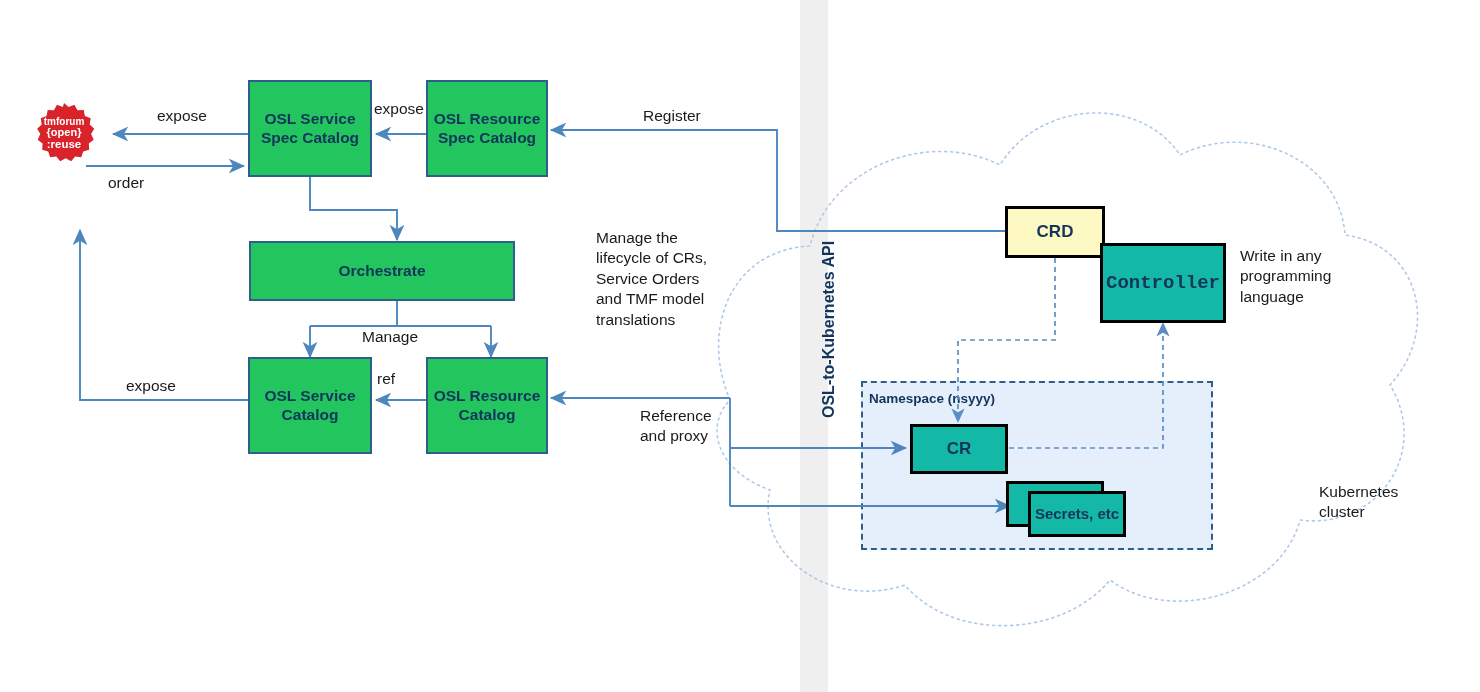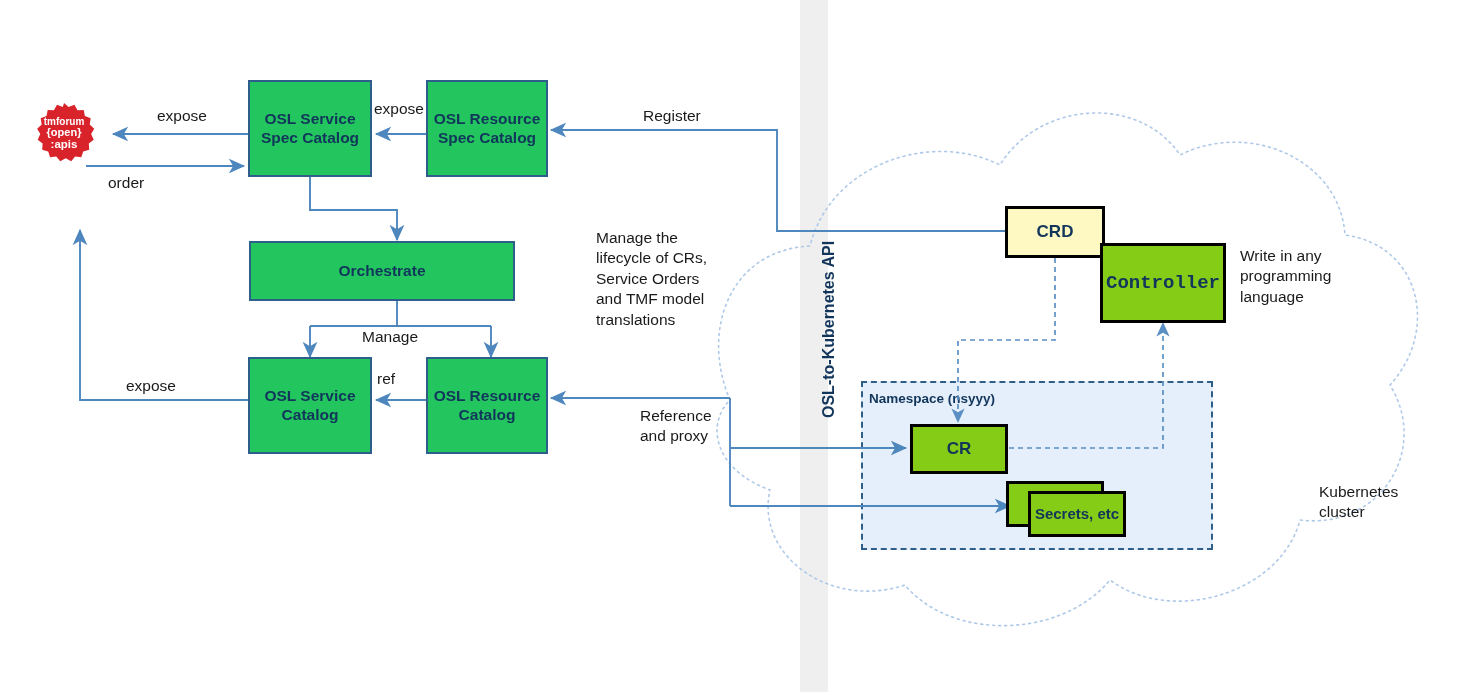--- a/index.html
+++ b/index.html
@@ -4,21 +4,21 @@
 <style>
   html,body{margin:0;padding:0;background:#ffffff;}
   body{width:1480px;height:692px;position:relative;overflow:hidden;
        font-family:"Liberation Sans","DejaVu Sans",sans-serif;color:#1b3a5c;}
   #stage{position:absolute;left:0;top:0;width:1480px;height:692px;}
   svg.layer{position:absolute;left:0;top:0;width:1480px;height:692px;overflow:visible;}
   .node{position:absolute;box-sizing:border-box;display:flex;align-items:center;
         justify-content:center;text-align:center;line-height:1.18;}
   .osl-box{border:2px solid #2E5F8A;background:#22c55e;color:#12355B;
            font-weight:bold;font-size:15.5px;}
-  .k8s-box{border:3px solid #000000;background:#84cc16;color:#12355B;
+  .k8s-box{border:3px solid #000000;background:#14b8a6;color:#12355B;
            font-weight:bold;font-size:17px;}
   .k8s-box.filled{background:#fef9c3;}
   .mono{font-family:"Liberation Mono","DejaVu Sans Mono",monospace;font-size:19px;}
   .lbl{position:absolute;color:#1a1a1a;font-size:15.5px;line-height:1.32;
        font-family:"Liberation Sans","DejaVu Sans",sans-serif;white-space:pre-line;}
   .lbl.dark{color:#12355B;font-weight:bold;font-size:13.5px;}
   .band{position:absolute;background:#EFEFEF;}
   .band-text{position:absolute;color:#12355B;font-weight:bold;font-size:16px;
              transform:rotate(-90deg);transform-origin:left top;white-space:nowrap;}
   .ns-box{position:absolute;background:#E4EFFB;border:2px dashed #2E5F8A;box-sizing:border-box;}
@@ -97,21 +97,21 @@
       <path d="M 1009 448 L 1163 448 L 1163 323" marker-end="url(#ahd)"></path>
     </g>
   </svg>
 
   <div class="logo" style="left:32px;top:102px;width:64px;height:64px;">
     <svg viewBox="0 0 64 64" width="64" height="64">
       <path fill="#D8232A" d="M32 1 l4.6 4.1 5.8-2.3 3.1 5.4 6.2-0.3 1.2 6.1 5.8 2.2-1 6.2 4.5 4.3-3.1 5.4 2.6 5.7-4.9 3.8 0.4 6.2-6 1.6-1.9 5.9-6.2-0.9-3.9 4.8-5.5-2.9-5.5 2.9-3.9-4.8-6.2 0.9-1.9-5.9-6-1.6 0.4-6.2-4.9-3.8 2.6-5.7-3.1-5.4 4.5-4.3-1-6.2 5.8-2.2 1.2-6.1 6.2 0.3 3.1-5.4 5.8 2.3z"></path>
     </svg>
     <div class="logo-txt" style="top:15px;font-size:10px;">tmforum</div>
     <div class="logo-txt" style="top:25px;font-size:11px;">{open}</div>
-    <div class="logo-txt" style="top:37px;font-size:11.5px;">:apis</div>
+    <div class="logo-txt" style="top:37px;font-size:11.5px;">:reuse</div>
   </div>
 
   <div class="node osl-box" style="left:248px;top:80px;width:124px;height:97px;">OSL Service
 Spec Catalog</div>
 
   <div class="node osl-box" style="left:426px;top:80px;width:122px;height:97px;">OSL
 Resource
 Spec Catalog</div>
 
   <div class="node osl-box" style="left:249px;top:241px;width:266px;height:60px;">Orchestrate</div>

